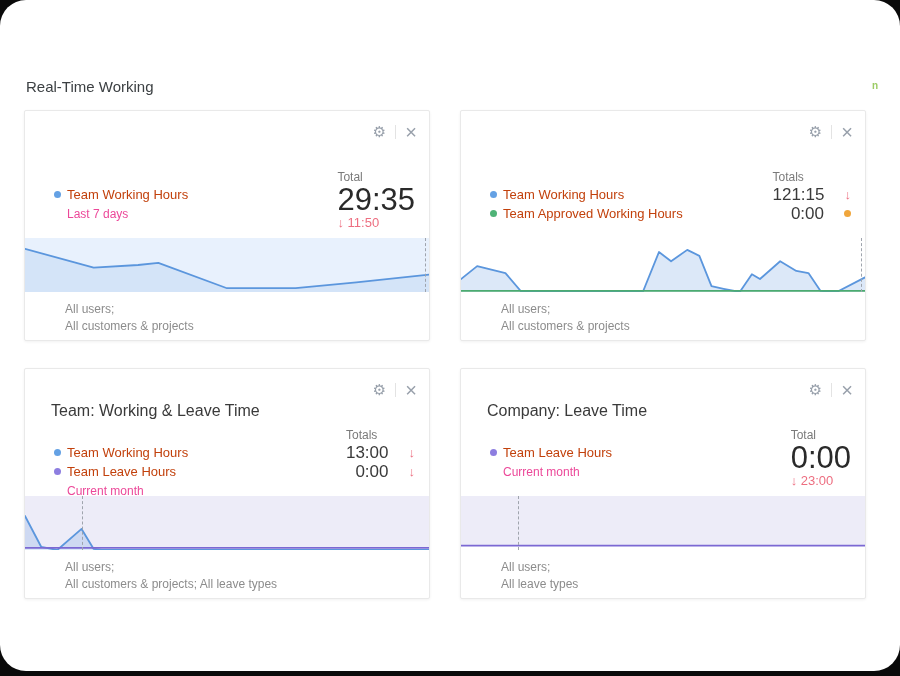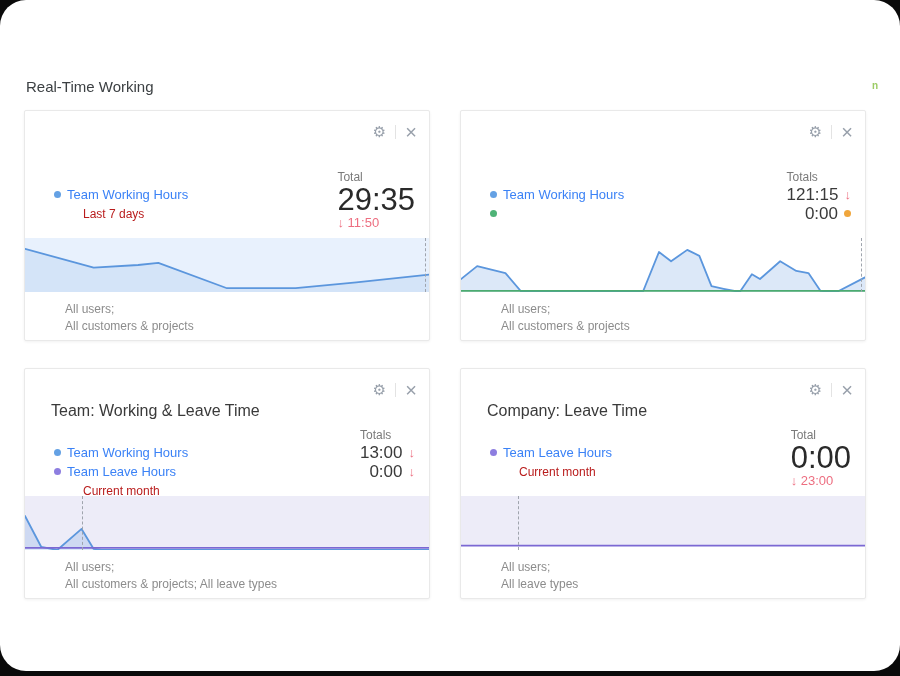--- a/index.html
+++ b/index.html
@@ -28,28 +28,28 @@
   .gear { font-family:"DejaVu Sans","Liberation Sans",sans-serif; font-size:15px; color:#98a0ab; cursor:pointer; }
   .ctrl-divider { width:1px; height:14px; background:#e3e3e3; margin:0 9px; }
   .close { font-size:20px; line-height:16px; color:#98a0ab; cursor:pointer; }
 
   .title { position:absolute; left:26px; top:33px; font-size:16px; color:#3a3a3a; }
 
   .meta { position:absolute; left:0; right:0; top:58px; display:flex; justify-content:space-between; }
   .legend { margin-left:29px; padding-top:16px; }
   .legend-item { display:flex; align-items:center; height:19px; }
   .dot { width:7px; height:7px; border-radius:50%; margin-right:6px; flex:none; }
-  .legend-label { font-size:13px; color:#3b82f6; white-space:nowrap; }
-  .period { font-size:12px; color:#b91c1c; margin-left:29px; margin-top:3px; }
+  .legend-label { font-size:13px; color:#c2410c; white-space:nowrap; }
+  .period { font-size:12px; color:#ec4899; margin-left:13px; margin-top:3px; }
 
   .totals { margin-right:14px; }
   .totals-label { font-size:12px; color:#7a7a7a; line-height:16px; }
   .big-value { font-size:31px; color:#2a2a2a; line-height:30px; }
   .big-delta { font-size:13px; color:#ed6e80; line-height:15px; }
-  .trow { display:flex; justify-content:flex-end; align-items:center; gap:6px; height:19px; font-size:17px; color:#3a3a3a; }
+  .trow { display:flex; justify-content:flex-end; align-items:center; gap:20px; height:19px; font-size:17px; color:#3a3a3a; }
   .trow .arrow { font-size:13px; color:#ed6e80; }
   .ind-dot { width:7px; height:7px; border-radius:50%; }
 
   .chart { position:absolute; left:0; right:0; top:127px; height:54px; }
   .chart svg { display:block; width:100%; height:100%; }
   .marker { position:absolute; top:0; bottom:0; border-left:1px dashed #9fa4ad; }
 
   .footer { position:absolute; left:40px; top:190px; font-size:12px; color:#8c8c8c; line-height:17px; }
 </style>
 </head>
@@ -102,20 +102,21 @@
         <span class="close">×</span>
       </div>
       <div class="meta">
         <div class="legend">
           <div class="legend-item">
             <span class="dot" style="background-color: rgb(100, 161, 228);"></span>
             <span class="legend-label">Team Working Hours</span>
           </div>
           <div class="legend-item">
             <span class="dot" style="background-color: rgb(79, 179, 119);"></span>
+            <span class="legend-label">Team Approved Working Hours</span>
           </div>
         </div>
         <div class="totals">
           <div class="totals-label">Totals</div>
           <div class="trow">
             <span>121:15</span>
             <span class="arrow">↓</span>
           </div>
           <div class="trow">
             <span>0:00</span>

